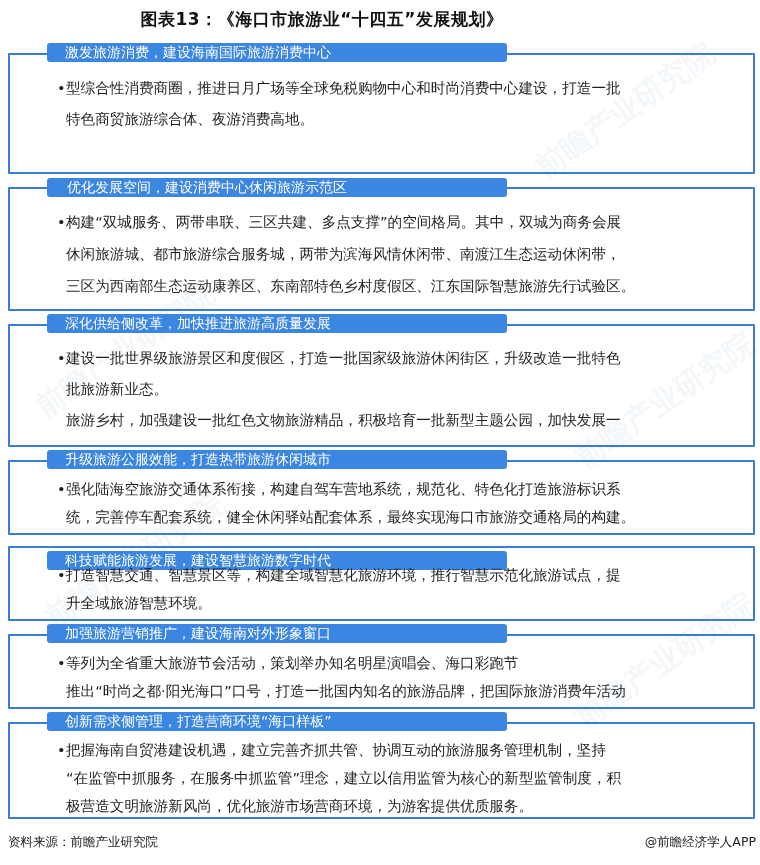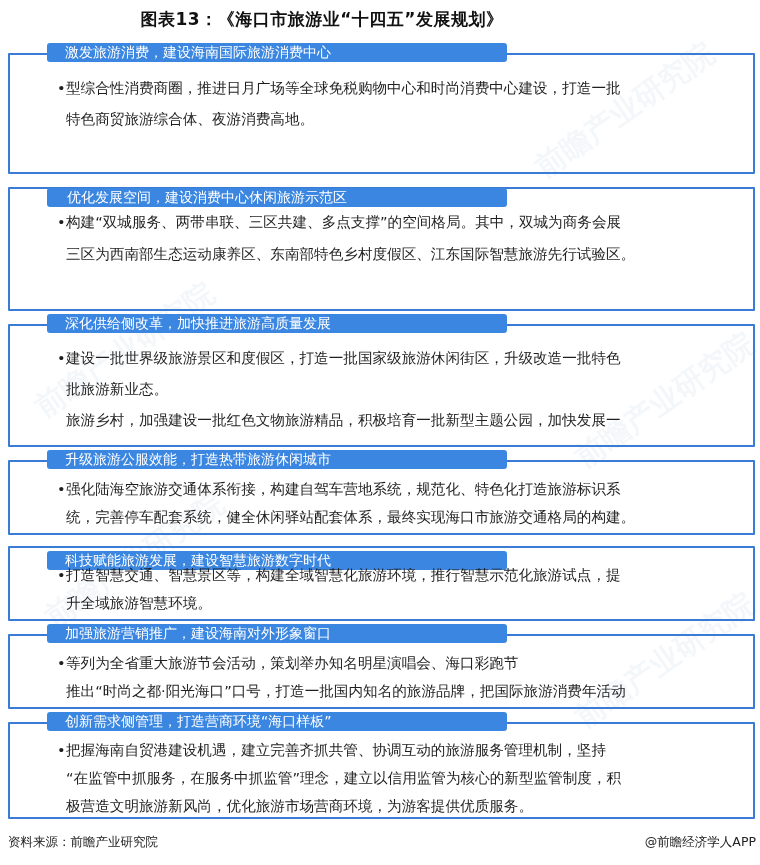--- a/index.html
+++ b/index.html
@@ -36,24 +36,25 @@
 
 <div class="box" style="top:53px;height:121px;"></div>
 <div class="hdr" style="top:43px;">激发旅游消费，建设海南国际旅游消费中心</div>
 <div class="body" style="top:72px;line-height:31px;">
   <span class="bullet">•</span>
   <span class="line">型综合性消费商圈，推进日月广场等全球免税购物中心和时尚消费中心建设，打造一批</span>
   <span class="line">特色商贸旅游综合体、夜游消费高地。</span>
 </div>
 
 <div class="box" style="top:187px;height:124px;"></div>
-<div class="hdr" style="top:188px;padding-left:20px;">优化发展空间，建设消费中心休闲旅游示范区</div>
+<div class="hdr" style="top:178px;padding-left:20px;">优化发展空间，建设消费中心休闲旅游示范区</div>
 <div class="body" style="top:206px;line-height:32px;">
   <span class="bullet">•</span>
   <span class="line">构建“双城服务、两带串联、三区共建、多点支撑”的空间格局。其中，双城为商务会展</span>
+  <span class="line">休闲旅游城、都市旅游综合服务城，两带为滨海风情休闲带、南渡江生态运动休闲带，</span>
   <span class="line">三区为西南部生态运动康养区、东南部特色乡村度假区、江东国际智慧旅游先行试验区。</span>
 </div>
 
 <div class="box" style="top:324px;height:123px;"></div>
 <div class="hdr" style="top:314px;">深化供给侧改革，加快推进旅游高质量发展</div>
 <div class="body" style="top:342px;line-height:31px;">
   <span class="bullet">•</span>
   <span class="line">建设一批世界级旅游景区和度假区，打造一批国家级旅游休闲街区，升级改造一批特色</span>
   <span class="line">批旅游新业态。</span>
   <span class="line">旅游乡村，加强建设一批红色文物旅游精品，积极培育一批新型主题公园，加快发展一</span>

